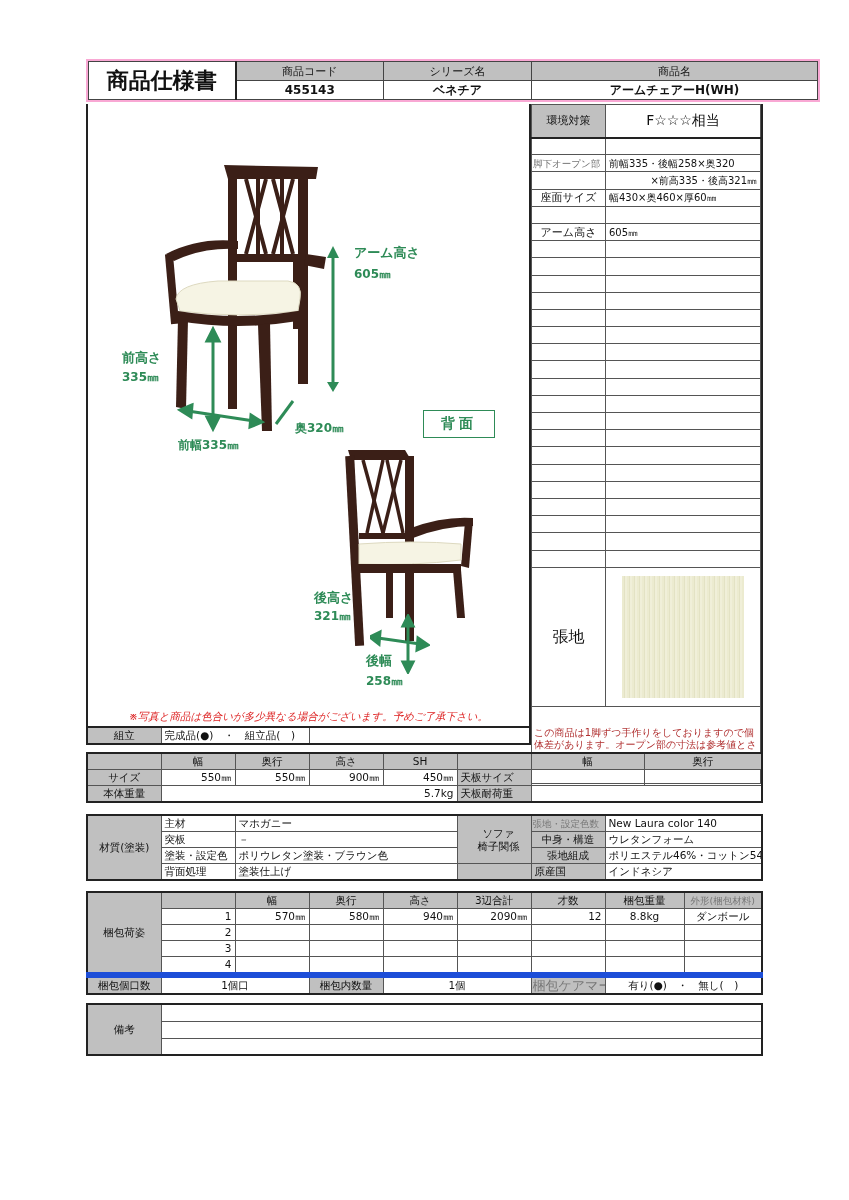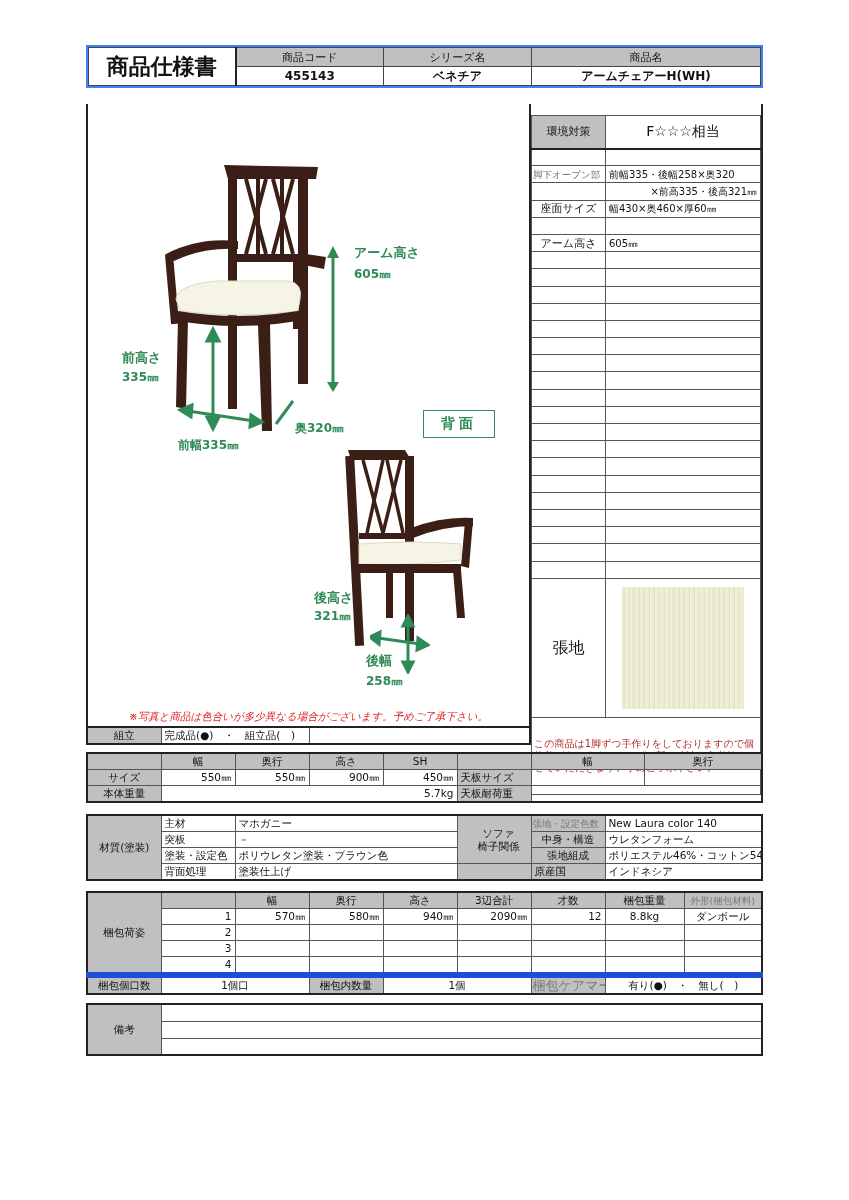--- a/index.html
+++ b/index.html
@@ -6,34 +6,34 @@
   body{width:849px;height:1200px;position:relative;font-family:"DejaVu Sans",sans-serif;color:#111;overflow:hidden;}
   .abs{position:absolute;box-sizing:border-box;}
   .gray{background:#c0c0c0;}
   table{border-collapse:collapse;table-layout:fixed;}
   td{border:1px solid #555;padding:0 3px;font-size:10.5px;height:16px;line-height:15px;overflow:hidden;white-space:nowrap;box-sizing:border-box;}
   .c{text-align:center;}
   .r{text-align:right;}
   .thick{border:2px solid #222;}
   .muted{color:#777;}
   
-  #hdr{left:86px;top:45px;width:677px;height:43px;border:2px solid #3b82f6;}
+  #hdr{left:86px;top:59px;width:734px;height:43px;border:2px solid #f9a8d4;}
   #hdr table{width:100%;height:100%;}
   #hdr td{border:1px solid #444;font-size:11px;}
   #hdr .title{font-size:22px;font-weight:bold;text-align:center;border-right:2px solid #222;}
   #hdr .val{font-weight:bold;font-size:12px;}
   
   #imgArea{left:86px;top:104px;width:445px;height:622px;border-left:2px solid #222;border-right:2px solid #222;}
   .dimlabel{position:absolute;color:#2e8b57;font-weight:bold;font-size:12px;line-height:14px;}
   .dimlabel.big{font-size:13px;}
   #backBadge{position:absolute;left:335px;top:306px;width:70px;height:26px;border:1.5px solid #2e8b57;border-radius:0;color:#2e8b57;font-weight:bold;font-size:14px;text-align:center;line-height:25px;letter-spacing:4px;}
   #disclaimer{position:absolute;left:0;width:100%;top:606px;text-align:center;color:#d22;font-size:10.5px;font-style:italic;}
   
   #spec{left:531px;top:104px;width:232px;}
-  #spec table{width:100%;margin-top:11px;}
+  #spec table{width:100%;}
   #spec td{height:17.2px;font-size:10px;}
   #swatch{width:122px;height:122px;margin:8px auto;background:repeating-linear-gradient(90deg,#ecebd0 0 2px,#e3e2c4 2px 3px,#f0efd9 3px 5px);}
   #note{color:#b03030;font-size:9.6px;line-height:12px;padding:20px 2px;white-space:normal;}
   
   #asm{left:86px;top:726px;width:445px;height:17px;}
   
   .blk{left:86px;width:677px;}
   .blk table{width:100%;}
   
   svg{position:absolute;}

